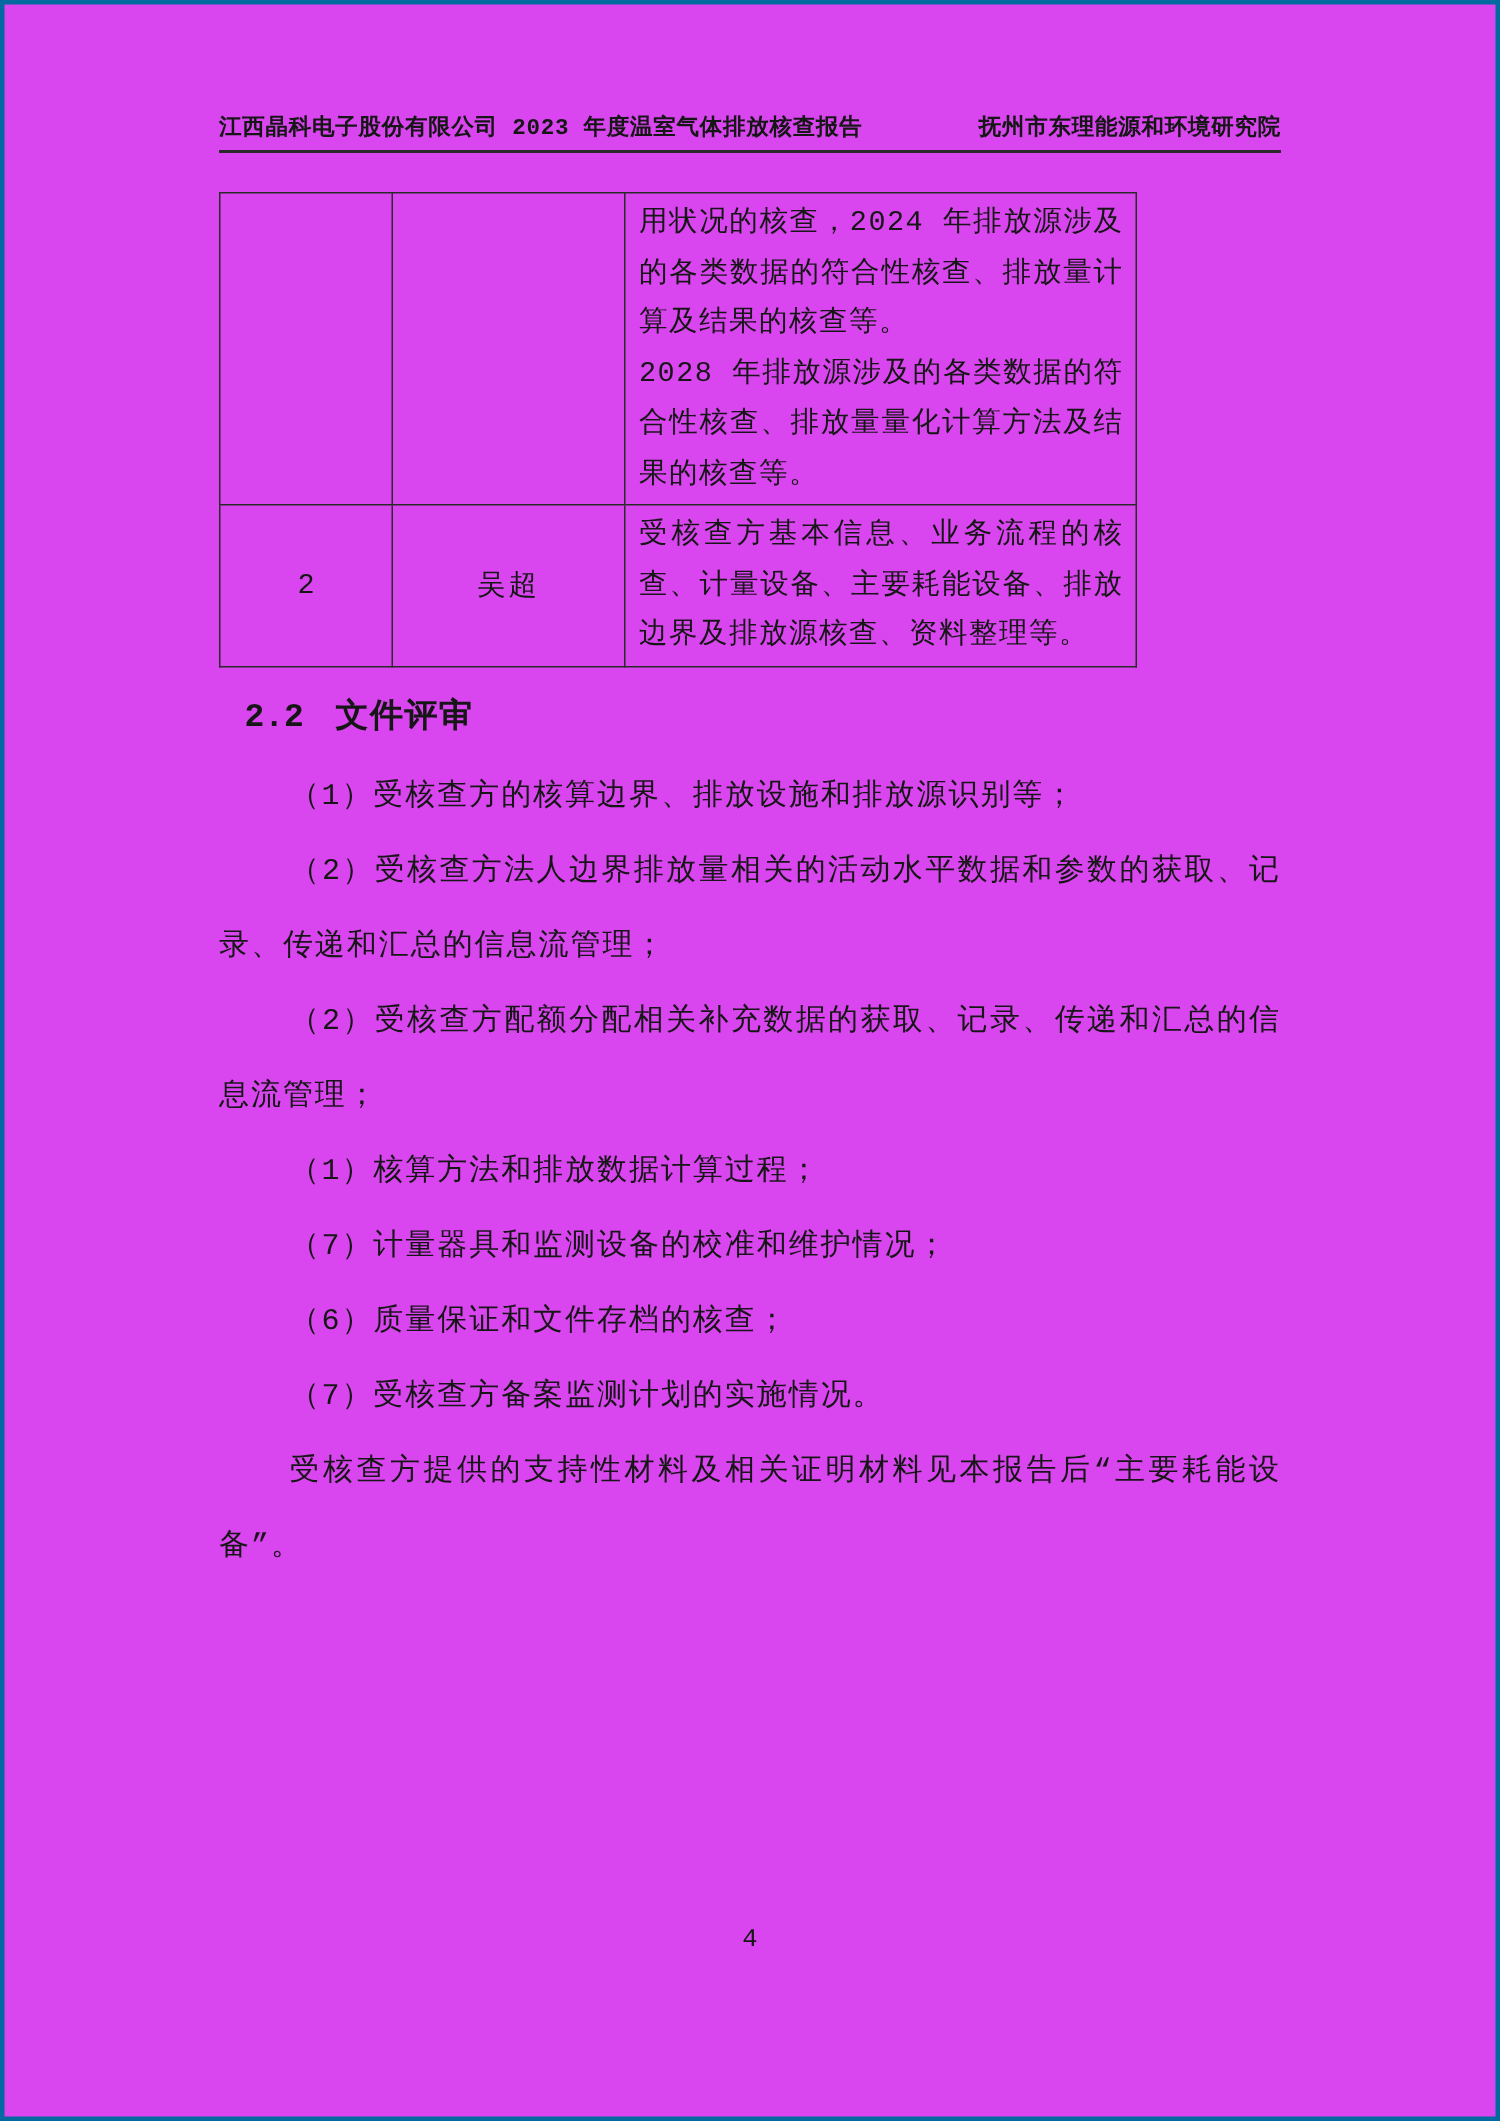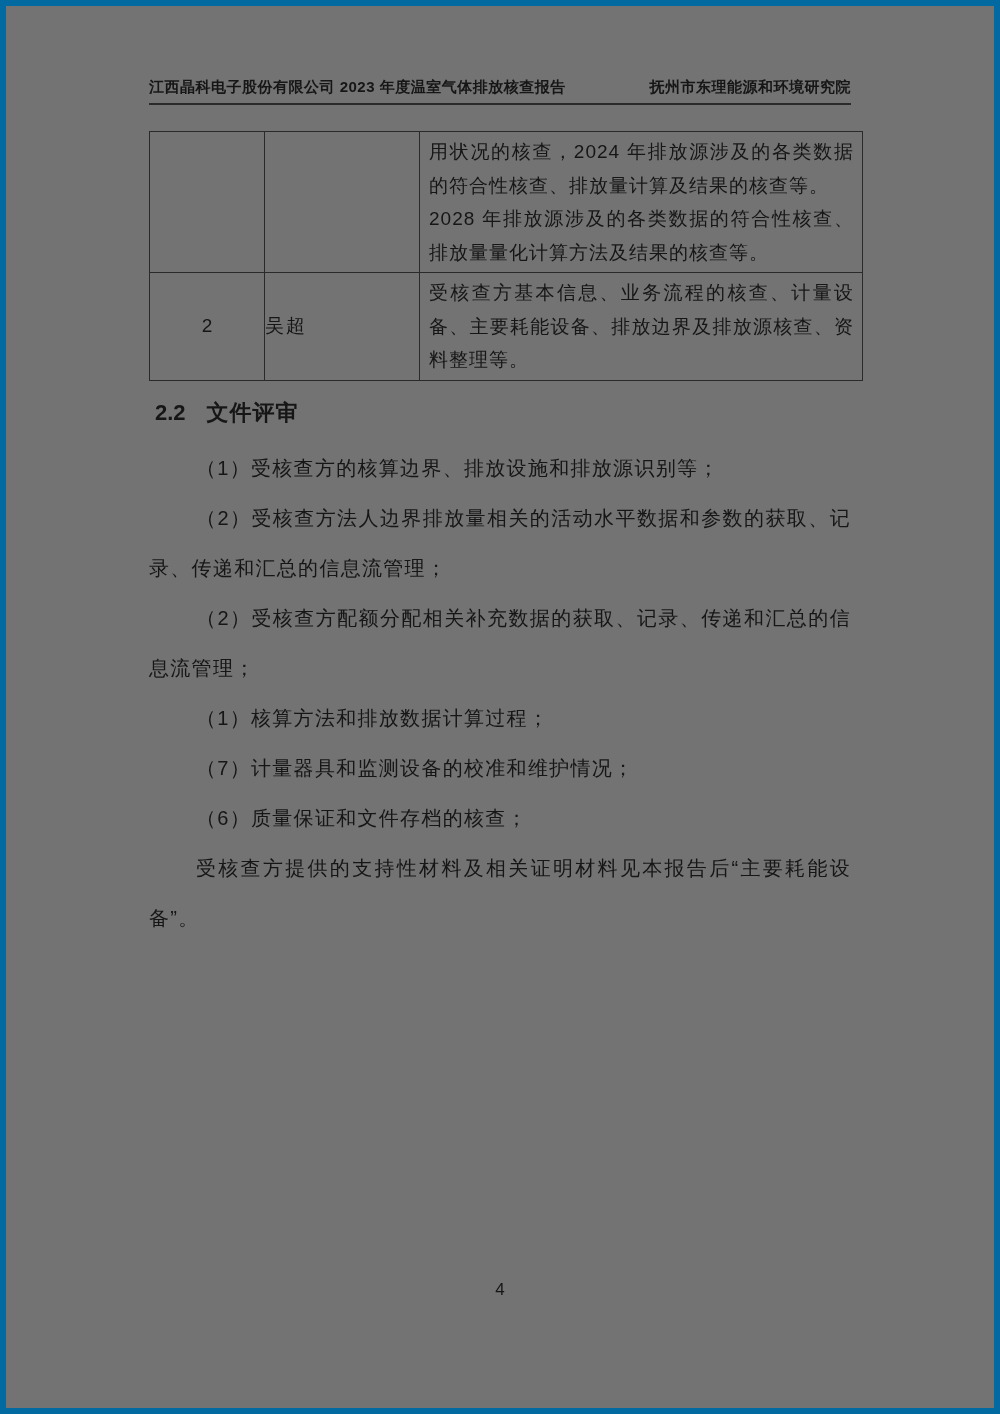--- a/index.html
+++ b/index.html
@@ -2,64 +2,64 @@
 <html lang="zh"><head>
 <meta charset="utf-8">
 <style>
   * { margin: 0; padding: 0; box-sizing: border-box; }
   html, body { background: #f3f3f3; }
   .page {
     position: relative;
     width: 1000px;
     height: 1414px;
     margin: 0 auto;
-    background: #737373;
-    border: 6px solid #0369a1;
+    background: #d946ef;
+    border: 3px solid #0369a1;
     padding: 72px 143px 0 143px;
-    font-family: Liberation Sans, sans-serif;
+    font-family: Liberation Mono, monospace;
     color: #161616;
     overflow: hidden;
   }
   
   .header {
     display: flex;
     justify-content: space-between;
     align-items: flex-end;
     padding-bottom: 6px;
     border-bottom: 2px solid #2a2a2a;
     font-size: 15px;
     font-weight: bold;
     letter-spacing: 0.5px;
     white-space: nowrap;
   }
   
   table.personnel {
-    width: 714px;
+    width: 612px;
     margin-top: 26px;
     border-collapse: collapse;
     table-layout: fixed;
   }
   table.personnel td {
     border: 1.5px solid #2a2a2a;
     font-size: 19px;
   }
   td.c-no   { width: 115px; text-align: center; vertical-align: middle; }
-  td.c-name { width: 155px; text-align: left; vertical-align: middle; letter-spacing: 2px; }
+  td.c-name { width: 155px; text-align: center; vertical-align: middle; letter-spacing: 2px; }
   td.c-duty {
     padding: 3px 8px 3px 9px;
     line-height: 33.5px;
     text-align: justify;
     letter-spacing: 1px;
     vertical-align: middle;
   }
   tr.r1 { height: 133px; }
   tr.r2 { height: 99px; }
   
   .section-heading {
-    margin: 17px 0 15px 6px;
+    margin: 17px 0 15px 17px;
     font-size: 22px;
     font-weight: bold;
     letter-spacing: 1px;
   }
   .section-heading .sec-num { margin-right: 21px; letter-spacing: 0; }
   
   .body-text {
     font-size: 20px;
     line-height: 50px;
     text-align: justify;
@@ -108,17 +108,18 @@
   <div class="section-heading">
     <span class="sec-num">2.2</span><span>文件评审</span>
   </div>
 
   <p class="body-text">（1）受核查方的核算边界、排放设施和排放源识别等；</p>
   <p class="body-text">（2）受核查方法人边界排放量相关的活动水平数据和参数的获取、记录、传递和汇总的信息流管理；</p>
   <p class="body-text">（2）受核查方配额分配相关补充数据的获取、记录、传递和汇总的信息流管理；</p>
   <p class="body-text">（1）核算方法和排放数据计算过程；</p>
   <p class="body-text">（7）计量器具和监测设备的校准和维护情况；</p>
   <p class="body-text">（6）质量保证和文件存档的核查；</p>
+  <p class="body-text">（7）受核查方备案监测计划的实施情况。</p>
   <p class="body-text">受核查方提供的支持性材料及相关证明材料见本报告后“主要耗能设备”。</p>
 
   <div class="pageno">4</div>
 
 </div>
 
 </body></html>

